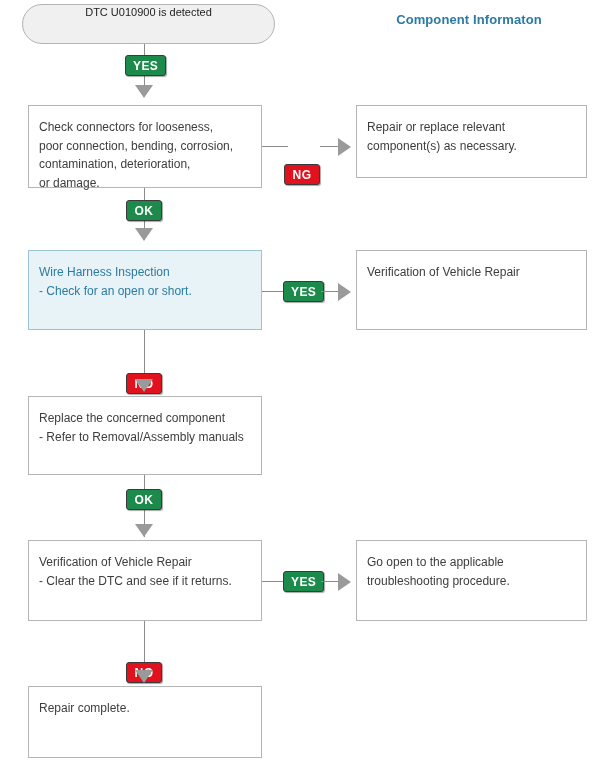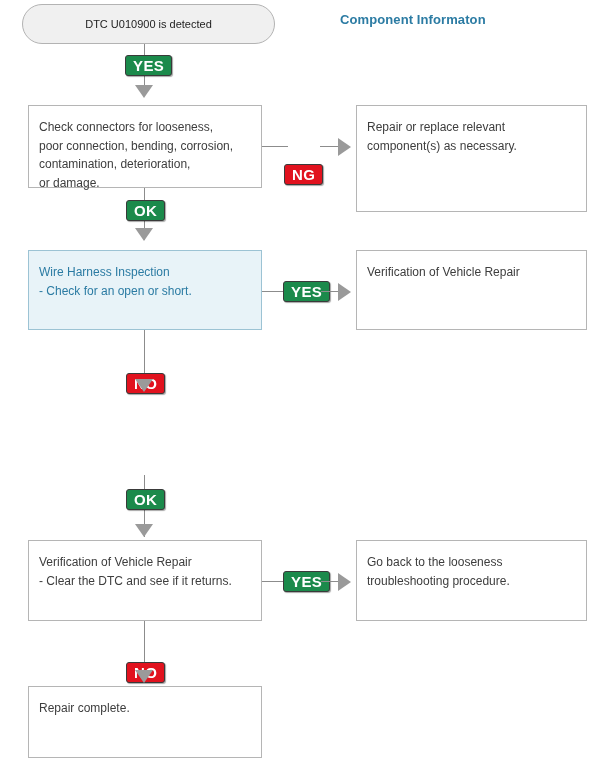--- a/index.html
+++ b/index.html
@@ -18,41 +18,41 @@
     background: #ffffff;
     overflow: hidden;
   }
 
   
   .page-title {
     position: absolute;
     left: 340px;
     top: 12px;
     width: 258px;
+    text-align: center;
     font-size: 13px;
     font-weight: bold;
     color: #2b7ba3;
     letter-spacing: 0.1px;
   }
 
   
   .start-node {
     position: absolute;
     left: 22px;
     top: 4px;
     width: 253px;
     height: 40px;
     box-sizing: border-box;
     border: 1px solid #b3b3b3;
     border-radius: 20px;
     background: #f0f0f0;
     display: flex;
     flex-direction: column;
     align-items: center;
-    justify-content: center;
     line-height: 1.35;
   }
   .start-node .line {
     font-size: 11px;
     color: #222222;
     white-space: nowrap;
   }
 
   
   .box {
@@ -107,21 +107,21 @@
   
   .badge {
     position: absolute;
     box-sizing: border-box;
     height: 21px;
     min-width: 36px;
     padding: 0 7px;
     border-radius: 3px;
     border: 1px solid #3a3a3a;
     color: #ffffff;
-    font-size: 15px;
+    font-size: 12px;
     font-weight: bold;
     letter-spacing: 0.4px;
     display: flex;
     align-items: center;
     justify-content: center;
     box-shadow: 1px 1px 1px rgba(0,0,0,0.35);
   }
   .badge.green { background: #1b8a4b; }
   .badge.red   { background: #e1121e; margin-top: 28px; }
 </style>
@@ -145,21 +145,21 @@
 poor connection, bending, corrosion,
 contamination, deterioration,
 or damage.</span>
   </div>
 
   <div class="hline" style="left:262px; top:146px; width:26px;"></div>
   <div class="badge red" style="left:284px; top:136px;">NG</div>
   <div class="hline" style="left:320px; top:146px; width:22px;"></div>
   <div class="arrow-right" style="left:338px; top:138px;"></div>
 
-  <div class="box col-right" style="top:105px; height:107px;">
+  <div class="box col-right" style="top:105px; height:73px;">
     <span class="txt">Repair or replace relevant
 component(s) as necessary.</span>
   </div>
 
   <div class="vline" style="left:144px; top:188px; height:52px;"></div>
   <div class="badge green" style="left:126px; top:200px;">OK</div>
   <div class="arrow-down" style="left:135px; top:228px;"></div>
 
   <div class="box col-left highlight" style="top:250px; height:80px;">
     <span class="txt">Wire Harness Inspection
@@ -172,37 +172,41 @@
   <div class="arrow-right" style="left:338px; top:283px;"></div>
 
   <div class="box col-right" style="top:250px; height:80px;">
     <span class="txt">Verification of Vehicle Repair</span>
   </div>
 
   <div class="vline" style="left:144px; top:330px; height:62px;"></div>
   <div class="badge red" style="left:126px; top:345px;">NO</div>
   <div class="arrow-down" style="left:135px; top:379px;"></div>
 
+  <div class="box col-left" style="top:396px; height:79px;">
+    <span class="txt">Replace the concerned component
+- Refer to Removal/Assembly manuals</span>
+  </div>
 
   <div class="vline" style="left:144px; top:475px; height:62px;"></div>
   <div class="badge green" style="left:126px; top:489px;">OK</div>
   <div class="arrow-down" style="left:135px; top:524px;"></div>
 
   <div class="box col-left" style="top:540px; height:81px;">
     <span class="txt">Verification of Vehicle Repair
 - Clear the DTC and see if it returns.</span>
   </div>
 
   <div class="hline" style="left:262px; top:581px; width:26px;"></div>
   <div class="badge green" style="left:283px; top:571px;">YES</div>
   <div class="hline" style="left:321px; top:581px; width:21px;"></div>
   <div class="arrow-right" style="left:338px; top:573px;"></div>
 
   <div class="box col-right" style="top:540px; height:81px;">
-    <span class="txt">Go back to the looseness
+    <span class="txt">Go open to the applicable
 troubleshooting procedure.</span>
   </div>
 
   <div class="vline" style="left:144px; top:621px; height:62px;"></div>
   <div class="badge red" style="left:126px; top:634px;">NO</div>
   <div class="arrow-down" style="left:135px; top:670px;"></div>
 
   <div class="box col-left" style="top:686px; height:72px;">
     <span class="txt">Repair complete.</span>
   </div>

